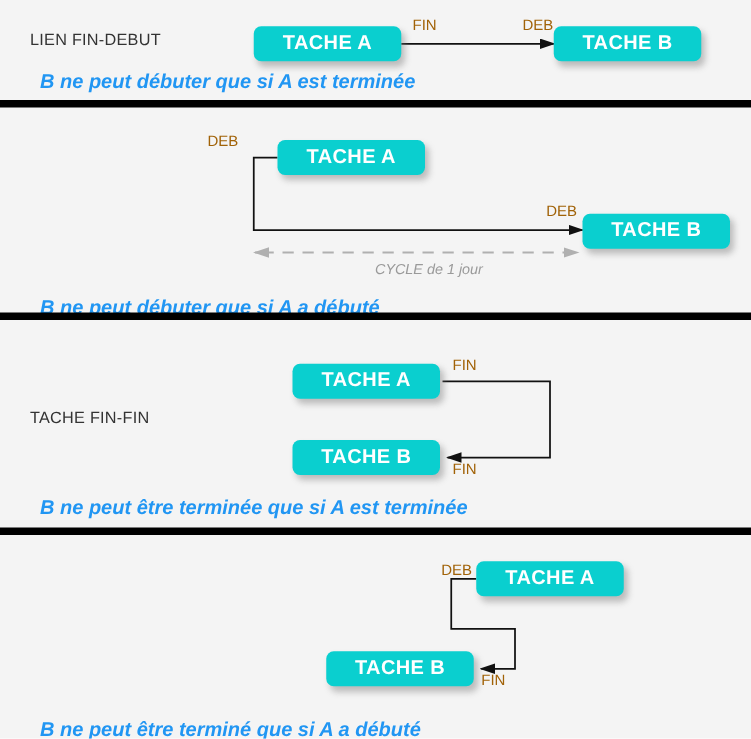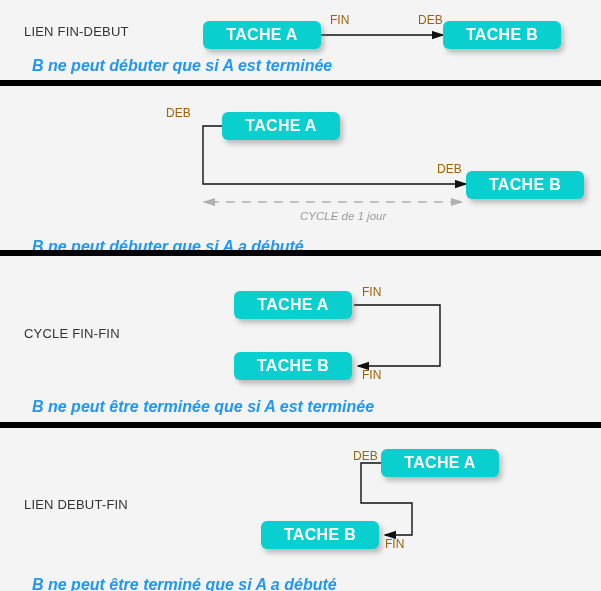--- a/index.html
+++ b/index.html
@@ -156,39 +156,38 @@
   <div class="task-box" style="left:466px; top:171px;">
     <span>TACHE B</span>
   </div>
 
   <div class="cycle-label" style="left:300px; top:210px;">CYCLE de 1 jour</div>
 
   <div class="caption" style="left:32px; top:224px;margin-top:14px;">B ne peut débuter que si A a débuté</div>
 
   <div class="divider" style="top:250px;"></div>
 
-  <div class="lien-title" style="left:24px; top:326px;">CYCLE FIN-FIN</div>
+  <div class="lien-title" style="left:24px; top:326px;">TACHE FIN-FIN</div>
 
   <div class="task-box" style="left:234px; top:291px;">
     <span>TACHE A</span>
   </div>
 
   <div class="conn-label" style="left:362px; top:285px;">FIN</div>
 
   <div class="task-box" style="left:234px; top:352px;">
     <span>TACHE B</span>
   </div>
 
   <div class="conn-label" style="left:362px; top:368px;">FIN</div>
 
   <div class="caption" style="left:32px; top:398px;">B ne peut être terminée que si A est terminée</div>
 
   <div class="divider" style="top:422px;"></div>
 
-  <div class="lien-title" style="left:24px; top:497px;">LIEN DEBUT-FIN</div>
 
   <div class="conn-label" style="left:353px; top:449px;">DEB</div>
 
   <div class="task-box" style="left:381px; top:449px;">
     <span>TACHE A</span>
   </div>
 
   <div class="task-box" style="left:261px; top:521px;">
     <span>TACHE B</span>
   </div>

